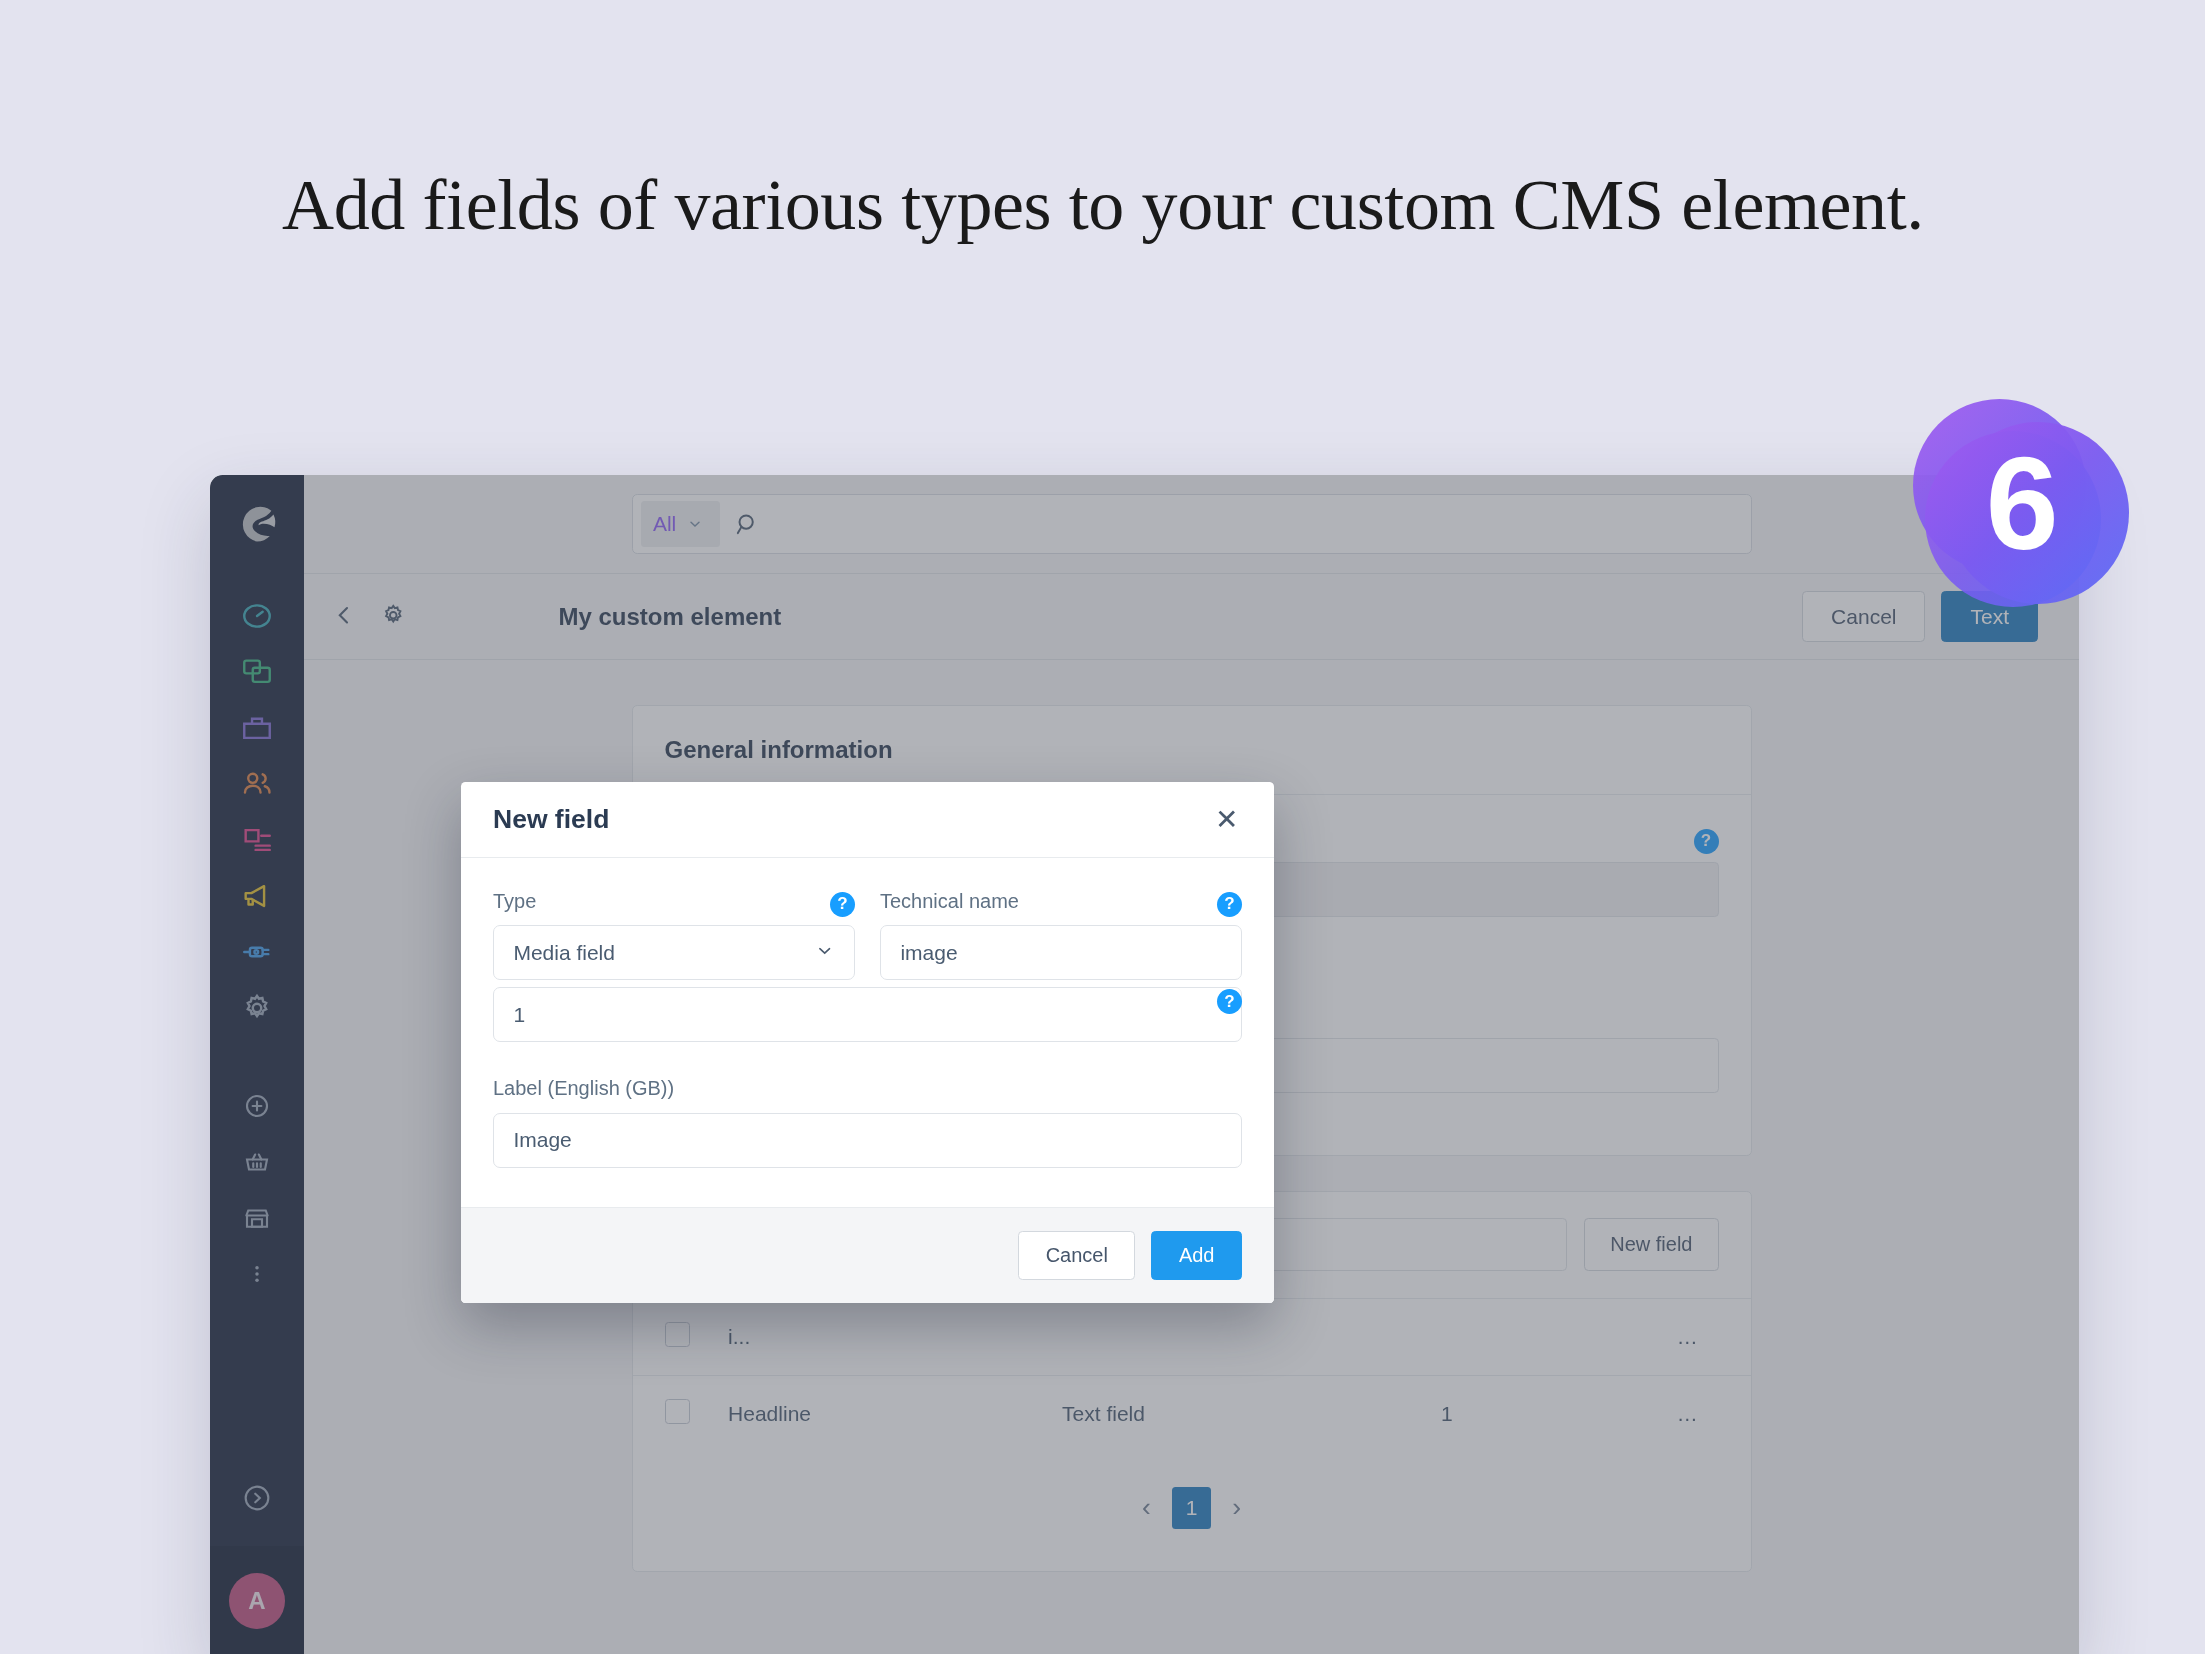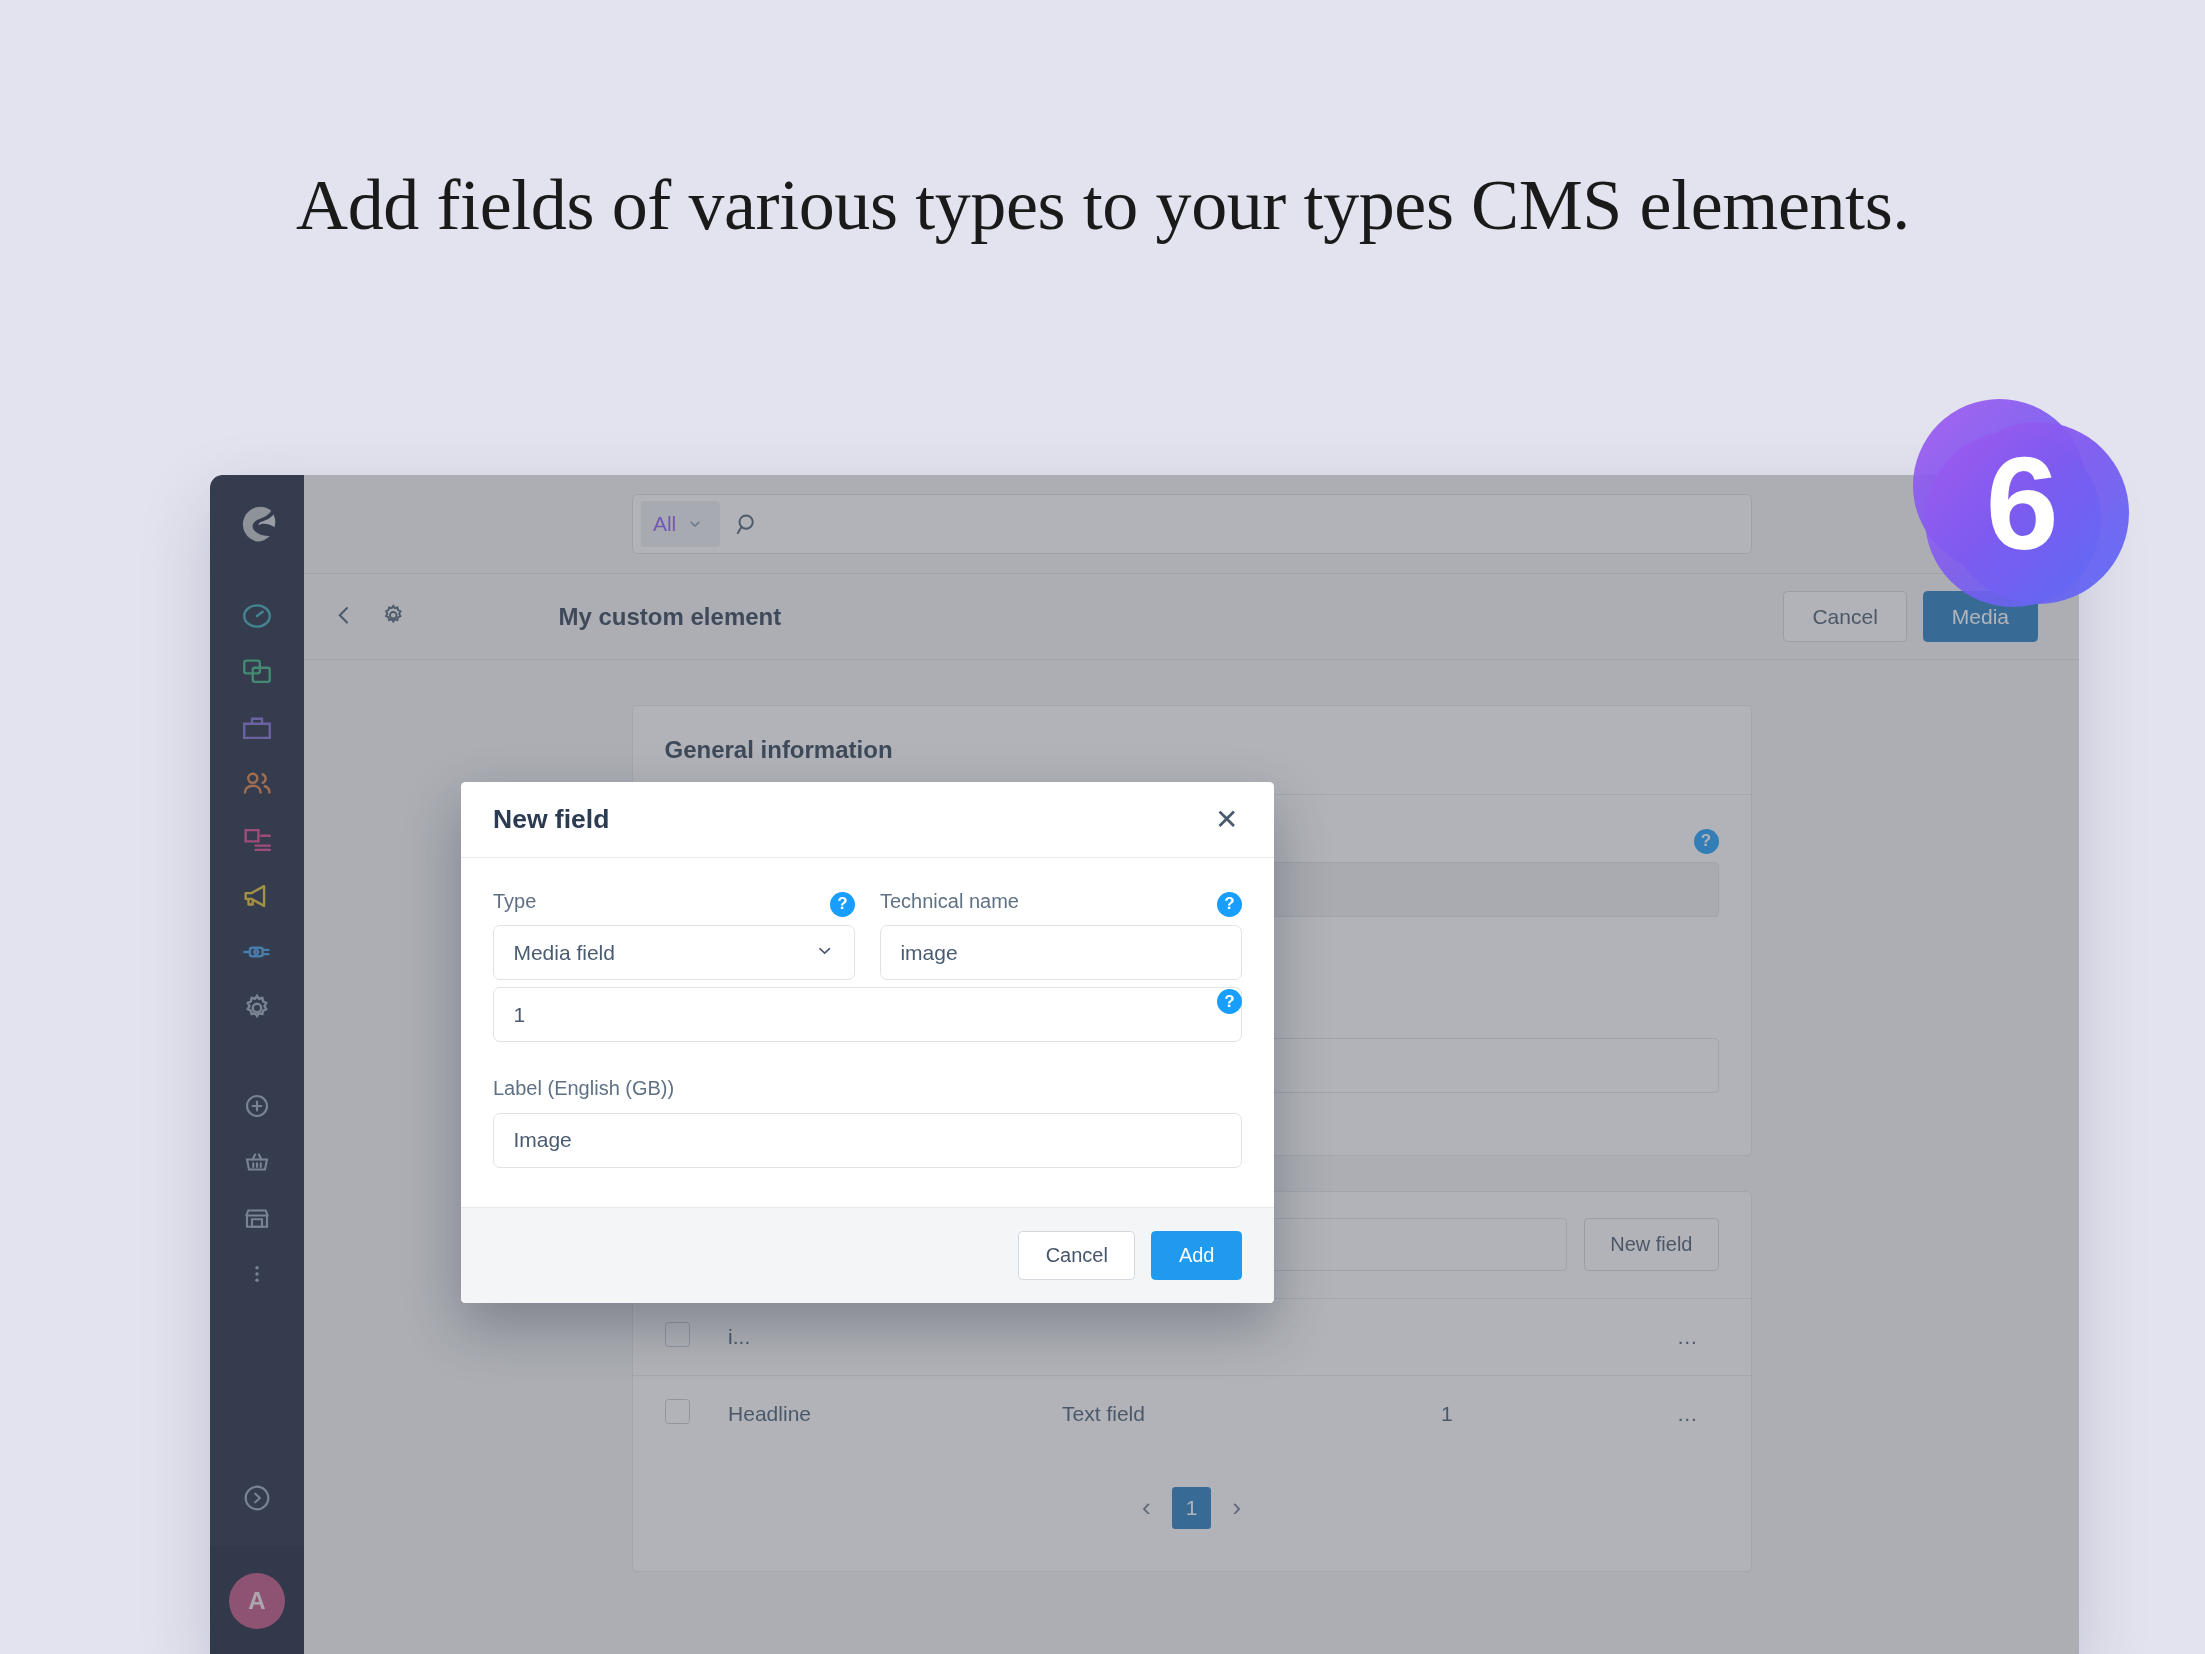--- a/index.html
+++ b/index.html
@@ -267,21 +267,21 @@
     position: absolute; inset: 0;
     display: flex; align-items: center; justify-content: center;
     color: #fff; font-size: 131px; font-weight: 700;
     font-family: "Liberation Sans", sans-serif;
     padding-bottom: 5.3px; padding-left: 3.5px;
   }
 </style>
 </head>
 <body>
 
-<div class="headline">Add fields of various types to your types CMS elements.</div>
+<div class="headline">Add fields of various types to your custom CMS element.</div>
 
 <div class="app-window">
 
   <nav class="sidebar">
     <div class="sb-logo">
       <svg width="42" height="42" viewBox="0 0 24 24" fill="none">
         <path d="M20.2 4.4A10 10 0 1 0 12 22a10 10 0 0 0 7.3-3.2c-3.1.3-6.4-.6-8.4-2.6-2.6-2.6-1.4-5.3 1.4-6.6 2.2-1 5.4-1.6 7.9-5.2z" fill="#bfc2c6"></path>
         <path d="M21.4 6.5c-2 2.6-4.6 3.3-6.6 4.1-1.3.5-2.1 1.2-1.9 2.1.6-.5 1.6-.9 3-.9 2.4 0 4.7.9 6.1 2A10 10 0 0 0 21.4 6.5z" fill="#d3d6da"></path>
       </svg>
     </div>
@@ -409,21 +409,21 @@
       <span>
         <svg width="26.5" height="26.5" viewBox="0 0 24 24" fill="none" stroke="#4b5c70" stroke-width="1.7">
           <circle cx="12" cy="12" r="3"></circle>
           <path d="M12 3.5l1.4 2 2.4-.6.5 2.4 2.2 1.1-1.2 2.2 1.2 2.2-2.2 1.1-.5 2.4-2.4-.6-1.4 2-1.4-2-2.4.6-.5-2.4-2.2-1.1 1.2-2.2-1.2-2.2 2.2-1.1.5-2.4 2.4.6z"></path>
         </svg>
       </span>
     </div>
     <div class="ph-title">My custom element</div>
     <div class="ph-actions">
       <div class="btn">Cancel</div>
-      <div class="btn primary">Media</div>
+      <div class="btn primary">Text</div>
     </div>
   </div>
 
   <div class="content">
 
     <section class="card">
       <div class="card-head">General information</div>
       <div class="card-body">
         <div class="field-row">
           <span class="field-label">Technical name</span>

